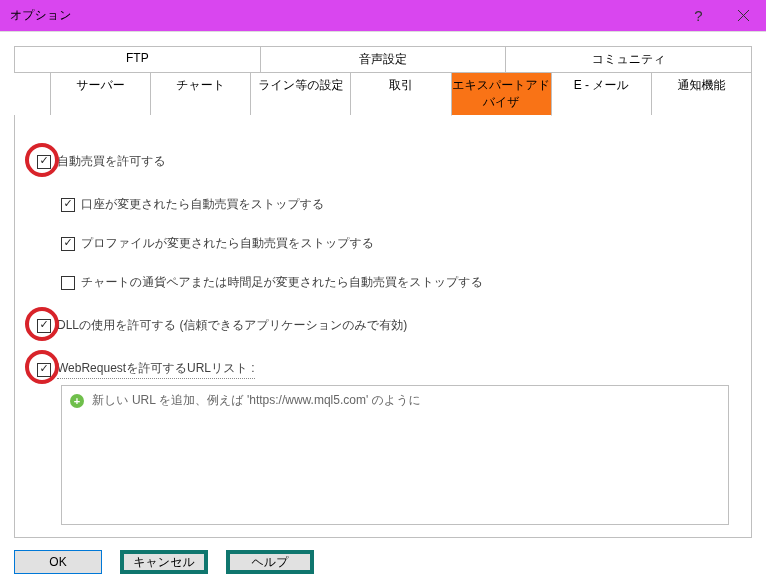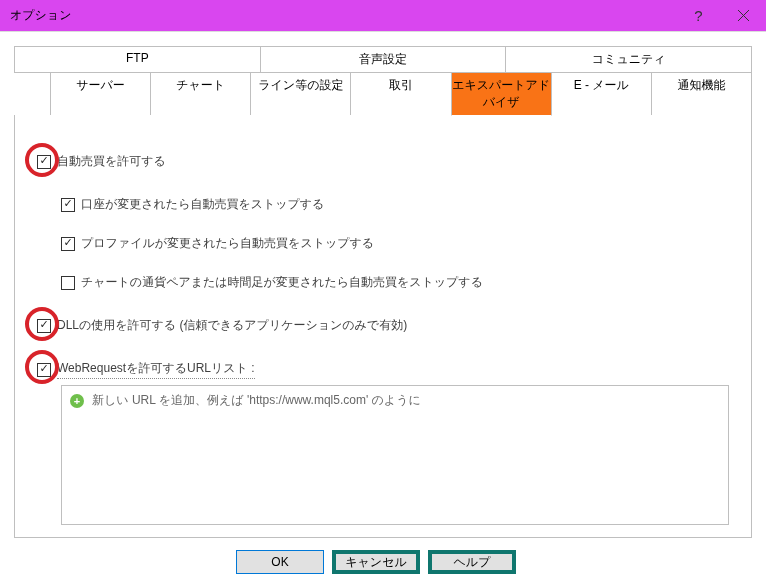--- a/index.html
+++ b/index.html
@@ -127,22 +127,22 @@
     display: flex;
     align-items: center;
     justify-content: center;
     font-size: 11px;
     font-weight: bold;
     margin-right: 8px;
     flex-shrink: 0;
   }
   .button-bar {
     display: flex;
-    justify-content: center;
-    gap: 8px;
+    justify-content: flex-start;
+    gap: 18px;
     padding: 12px 14px 0 0;
   }
   .btn-std {
     min-width: 88px;
     height: 24px;
     border: 4px solid #0f766e;
     background: #e1e1e1;
     font-size: 12px;
     display: flex;
     align-items: center;

